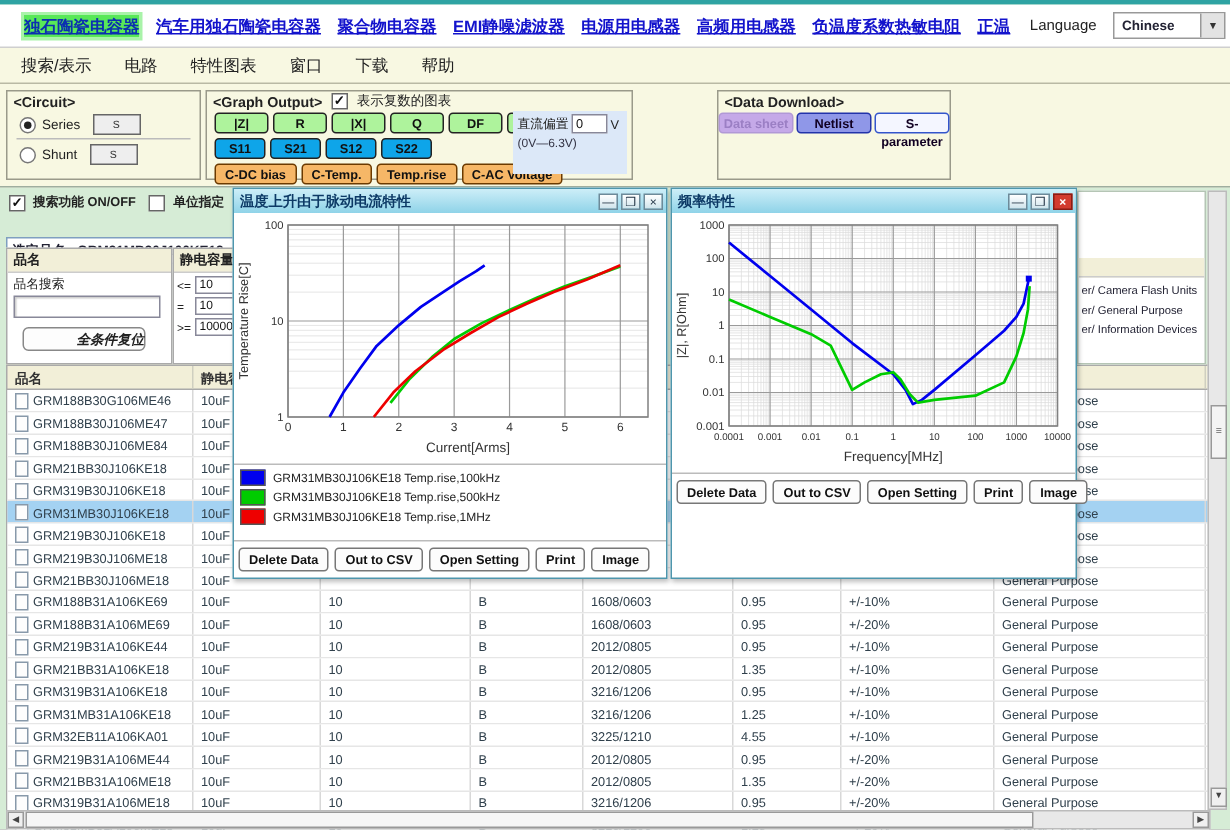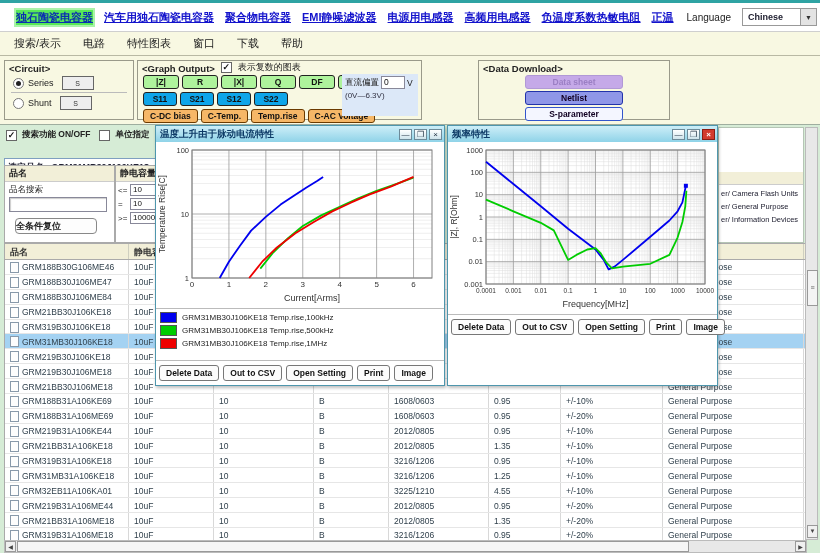--- a/index.html
+++ b/index.html
@@ -35,39 +35,39 @@
   .gbtn,.sbtn,.obtn{font-size:8.5px;font-weight:bold;color:#111;border:1px solid #222;border-radius:3px;padding:0 6px;height:12px;line-height:12px;text-align:center;cursor:pointer;}
   .gbtn{background:#aef39c;min-width:22px;}
   .sbtn{background:#0ea5e9;min-width:20px;}
   .obtn{background:#f6b767;border-color:#6b3a00;}
   #dc-block{position:absolute;right:3px;top:13px;width:76px;height:42px;background:#dce8f8;padding:2px 3px;box-sizing:border-box;}
   #dc-row1{display:flex;align-items:center;gap:2px;}
   #dc-label{font-size:8.5px;color:#222;}
   #dc-input{width:20px;height:11px;background:#fff;border:1px solid #889;font-size:8.5px;padding-left:2px;color:#111;}
   #dc-unit{font-size:8.5px;color:#222;}
   #dc-range{font-size:8px;color:#334;margin-top:2px;}
-  #download-box{left:478px;width:192px;height:60px;}
-  #dl-buttons{display:flex;flex-direction:column;align-items:center;gap:2px;margin-top:1px;}
+  #download-box{left:478px;width:156px;height:60px;}
+  #dl-buttons{display:flex;flex-direction:row;align-items:center;gap:2px;margin-top:1px;}
   .dl-btn{width:96px;height:12px;line-height:12px;text-align:center;font-size:8.5px;font-weight:bold;border-radius:3px;cursor:pointer;}
   .dl-btn.disabled{background:#c5a9e8;color:#9b7fc4;border:1px solid #b199d6;}
   .dl-btn.filled{background:#8f97e8;color:#102;border:1px solid #2233aa;}
   .dl-btn.outline{background:#f4f6ff;color:#102;border:1px solid #3355cc;}
   
   #toggle-row{position:absolute;left:6px;top:125px;width:150px;height:14px;display:flex;align-items:center;gap:5px;}
   #toggle-row .check-label{font-size:8.5px;font-weight:bold;}
   #sel-part{position:absolute;left:4px;top:155px;width:154px;height:16px;background:#fff;border:1px solid #7f9fc0;display:flex;align-items:center;overflow:hidden;}
   #sel-part-label{font-size:9px;font-weight:bold;color:#223;padding-left:3px;white-space:nowrap;}
   #sel-part-value{font-size:9px;font-weight:bold;color:#223;white-space:nowrap;}
   .filter-panel{position:absolute;background:#fff;border:1px solid #aaa;box-sizing:border-box;overflow:hidden;}
   #name-panel{left:4px;top:162px;width:111px;height:78px;}
   #cap-panel{left:115px;top:162px;width:60px;height:78px;}
   .fp-head{background:#f2efd8;border-bottom:1px solid #ccc;font-size:9px;font-weight:bold;color:#222;padding:1px 0 1px 4px;}
   #name-search-label{font-size:8.5px;color:#222;padding:2px 0 1px 4px;}
   #name-search-input{margin-left:4px;width:96px;height:13px;background:#fff;border:1px solid #889;box-shadow:inset 1px 1px 1px #ccc;}
-  #reset-btn{margin:6px auto 0 10px;width:80px;height:14px;line-height:14px;text-align:left;font-size:9px;font-weight:bold;color:#222;background:#fdfdfd;border:1px solid #888;border-radius:4px;cursor:pointer;}
+  #reset-btn{margin:6px auto 0 10px;width:80px;height:14px;line-height:14px;text-align:right;font-size:9px;font-weight:bold;color:#222;background:#fdfdfd;border:1px solid #888;border-radius:4px;cursor:pointer;font-style:italic;}
   .cap-row{display:flex;align-items:center;gap:2px;padding:2px 0 0 2px;}
   .cap-op{font-size:8px;color:#222;width:10px;}
   .cap-input{background:#fff;border:1px solid #889;font-size:8px;color:#111;width:34px;height:10px;line-height:10px;padding-left:2px;overflow:hidden;}
   
   #right-panel{position:absolute;left:718px;top:124px;width:86px;height:116px;background:#fff;border:1px solid #b5c5b5;box-sizing:border-box;z-index:6;overflow:hidden;}
   #right-panel-head{height:12px;background:#f2efd8;border-bottom:1px solid #ccc;margin-top:44px;}
   .rp-item{font-size:7.5px;color:#223;white-space:nowrap;padding:4px 0 0 2px;}
   
   #table-wrap{position:absolute;left:4px;top:240px;width:803px;z-index:5;}
   .cols{display:flex;}

